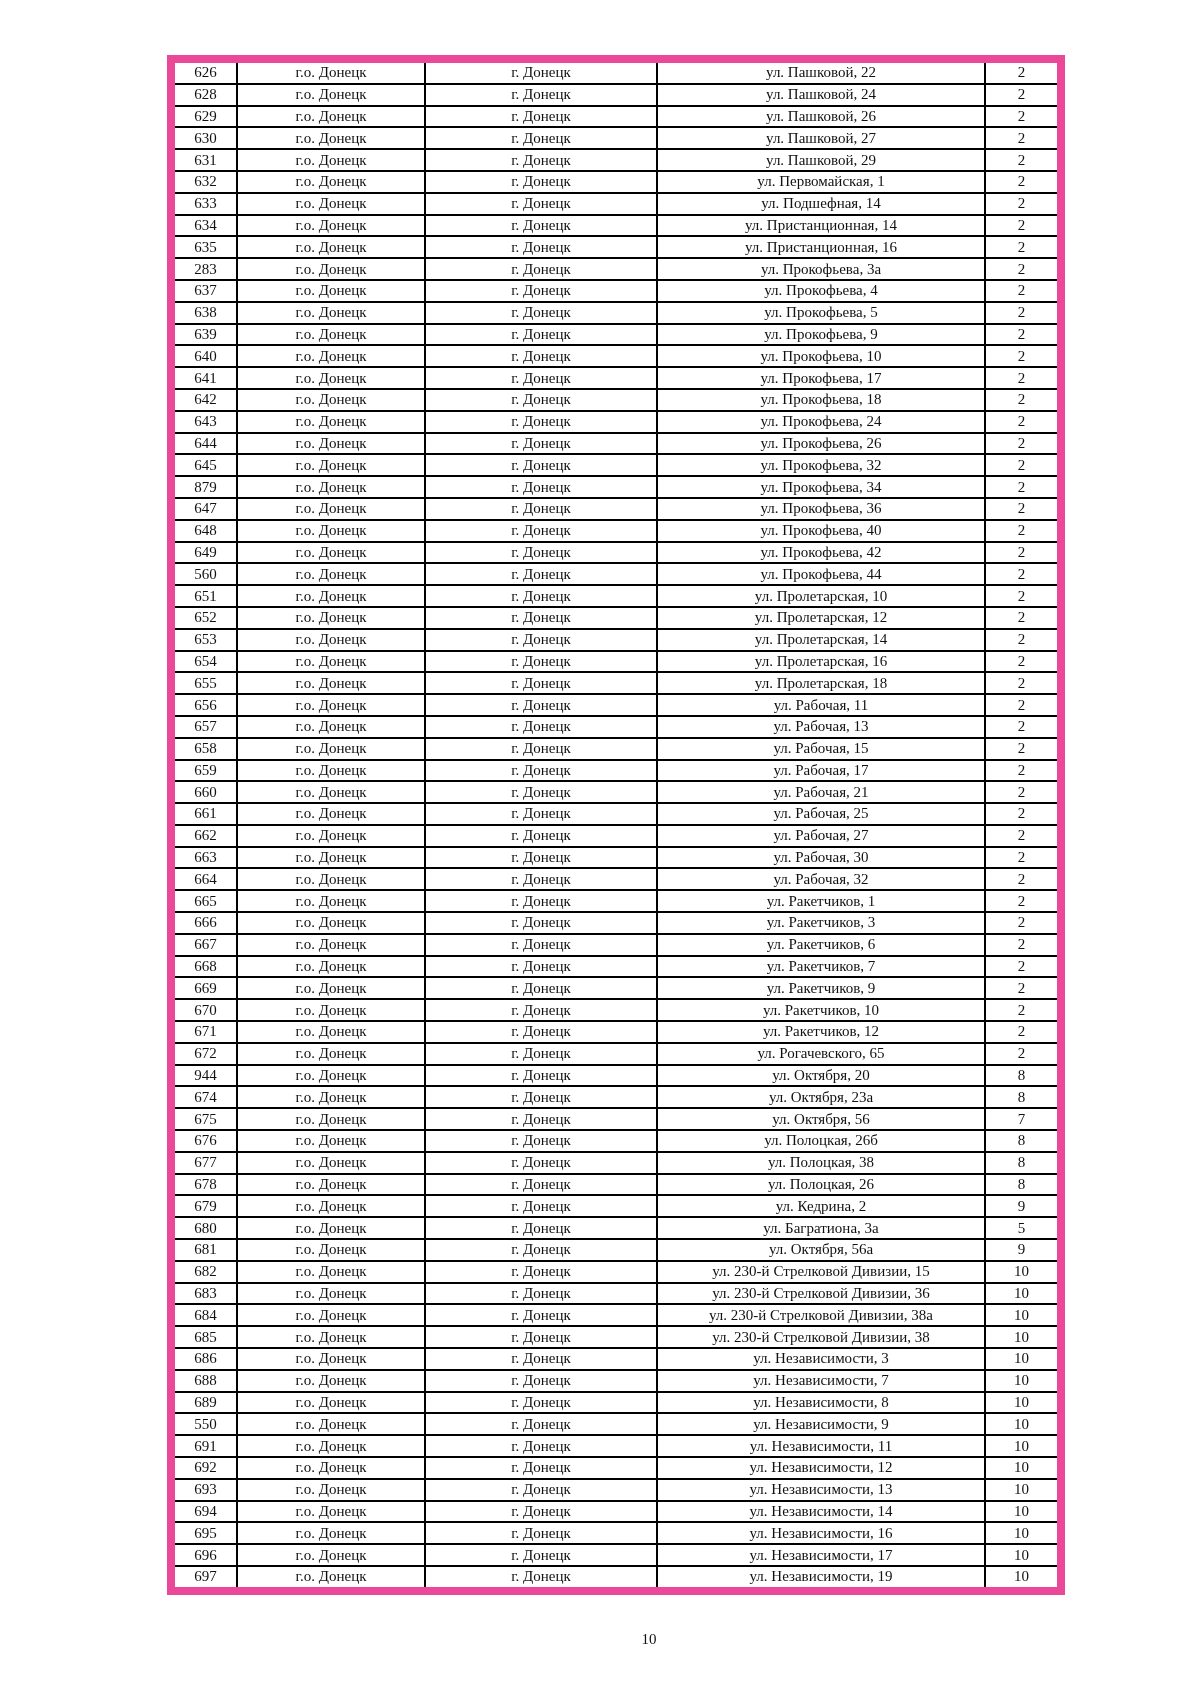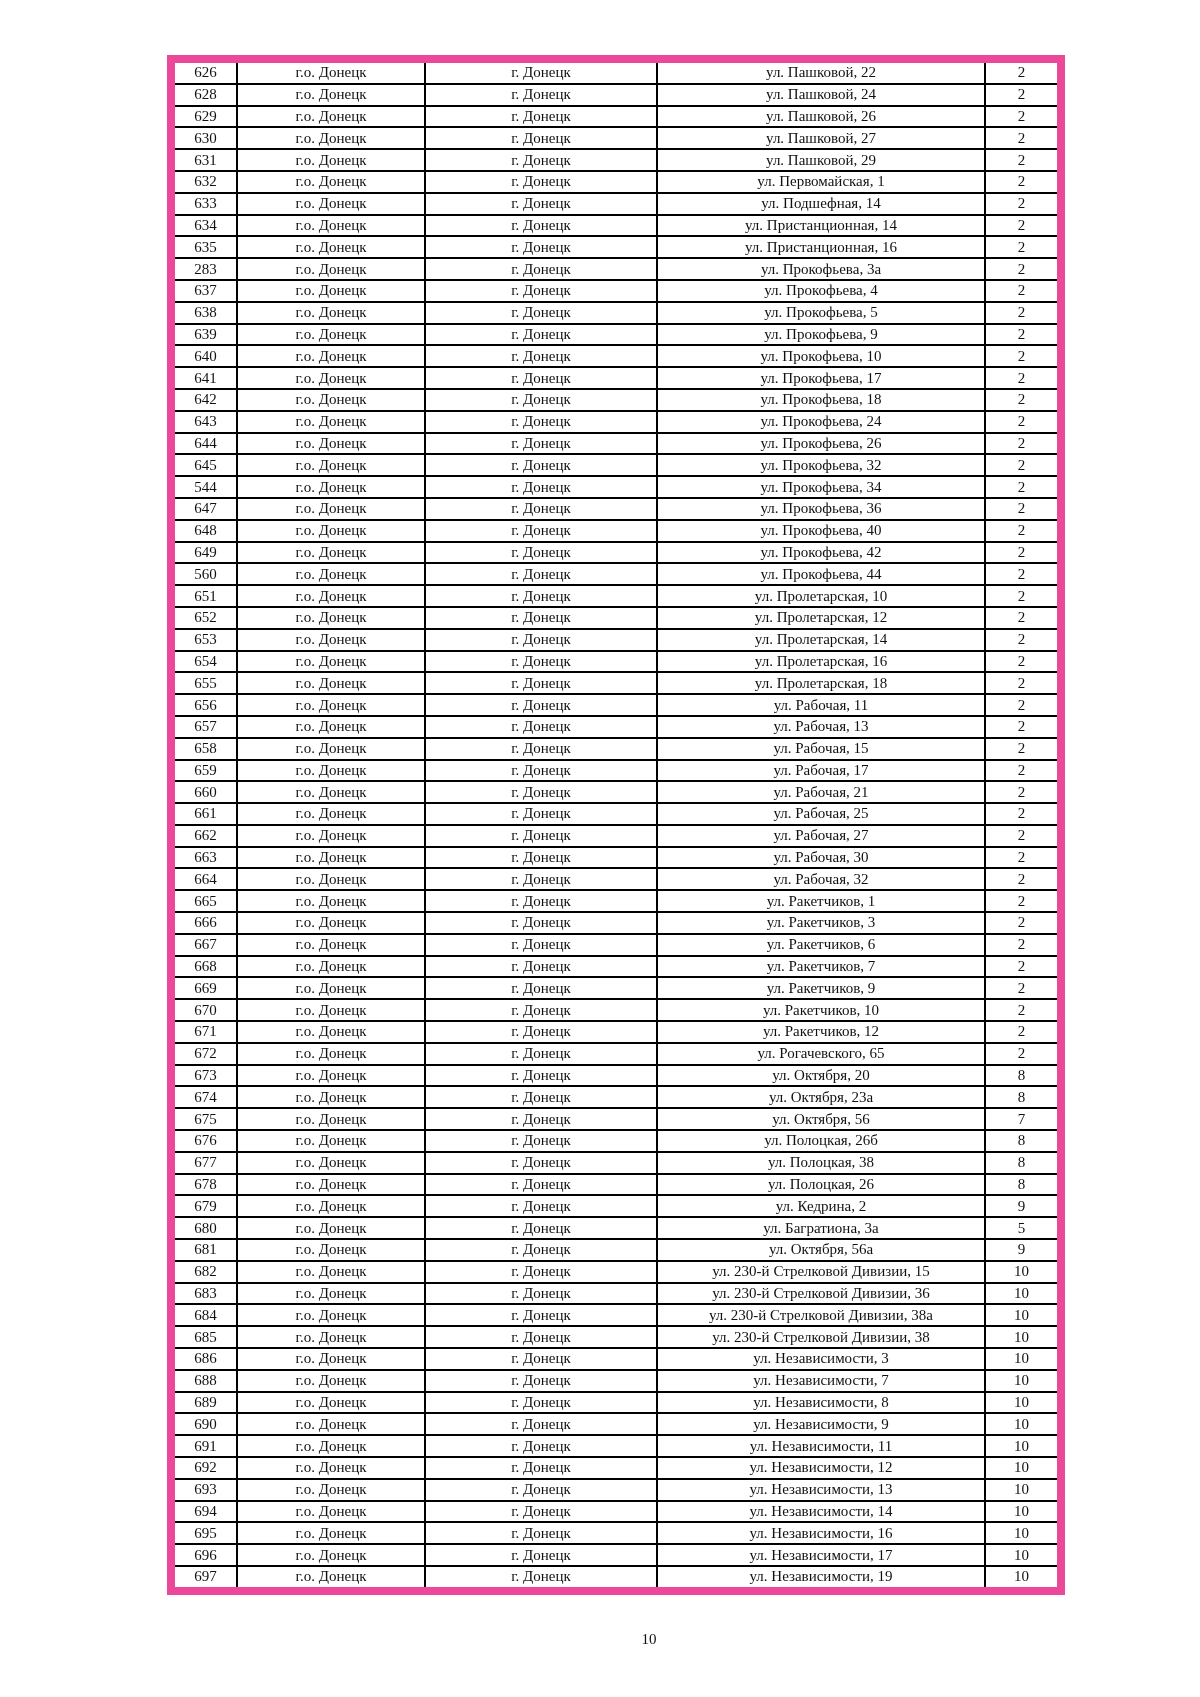--- a/index.html
+++ b/index.html
@@ -181,21 +181,21 @@
     <td>2</td>
   </tr>
         <tr>
     <td>645</td>
     <td>г.о. Донецк</td>
     <td>г. Донецк</td>
     <td>ул. Прокофьева, 32</td>
     <td>2</td>
   </tr>
         <tr>
-    <td>544</td>
+    <td>879</td>
     <td>г.о. Донецк</td>
     <td>г. Донецк</td>
     <td>ул. Прокофьева, 34</td>
     <td>2</td>
   </tr>
         <tr>
     <td>647</td>
     <td>г.о. Донецк</td>
     <td>г. Донецк</td>
     <td>ул. Прокофьева, 36</td>
@@ -370,21 +370,21 @@
     <td>2</td>
   </tr>
         <tr>
     <td>672</td>
     <td>г.о. Донецк</td>
     <td>г. Донецк</td>
     <td>ул. Рогачевского, 65</td>
     <td>2</td>
   </tr>
         <tr>
-    <td>673</td>
+    <td>944</td>
     <td>г.о. Донецк</td>
     <td>г. Донецк</td>
     <td>ул. Октября, 20</td>
     <td>8</td>
   </tr>
         <tr>
     <td>674</td>
     <td>г.о. Донецк</td>
     <td>г. Донецк</td>
     <td>ул. Октября, 23а</td>
@@ -482,21 +482,21 @@
     <td>10</td>
   </tr>
         <tr>
     <td>689</td>
     <td>г.о. Донецк</td>
     <td>г. Донецк</td>
     <td>ул. Независимости, 8</td>
     <td>10</td>
   </tr>
         <tr>
-    <td>690</td>
+    <td>550</td>
     <td>г.о. Донецк</td>
     <td>г. Донецк</td>
     <td>ул. Независимости, 9</td>
     <td>10</td>
   </tr>
         <tr>
     <td>691</td>
     <td>г.о. Донецк</td>
     <td>г. Донецк</td>
     <td>ул. Независимости, 11</td>

